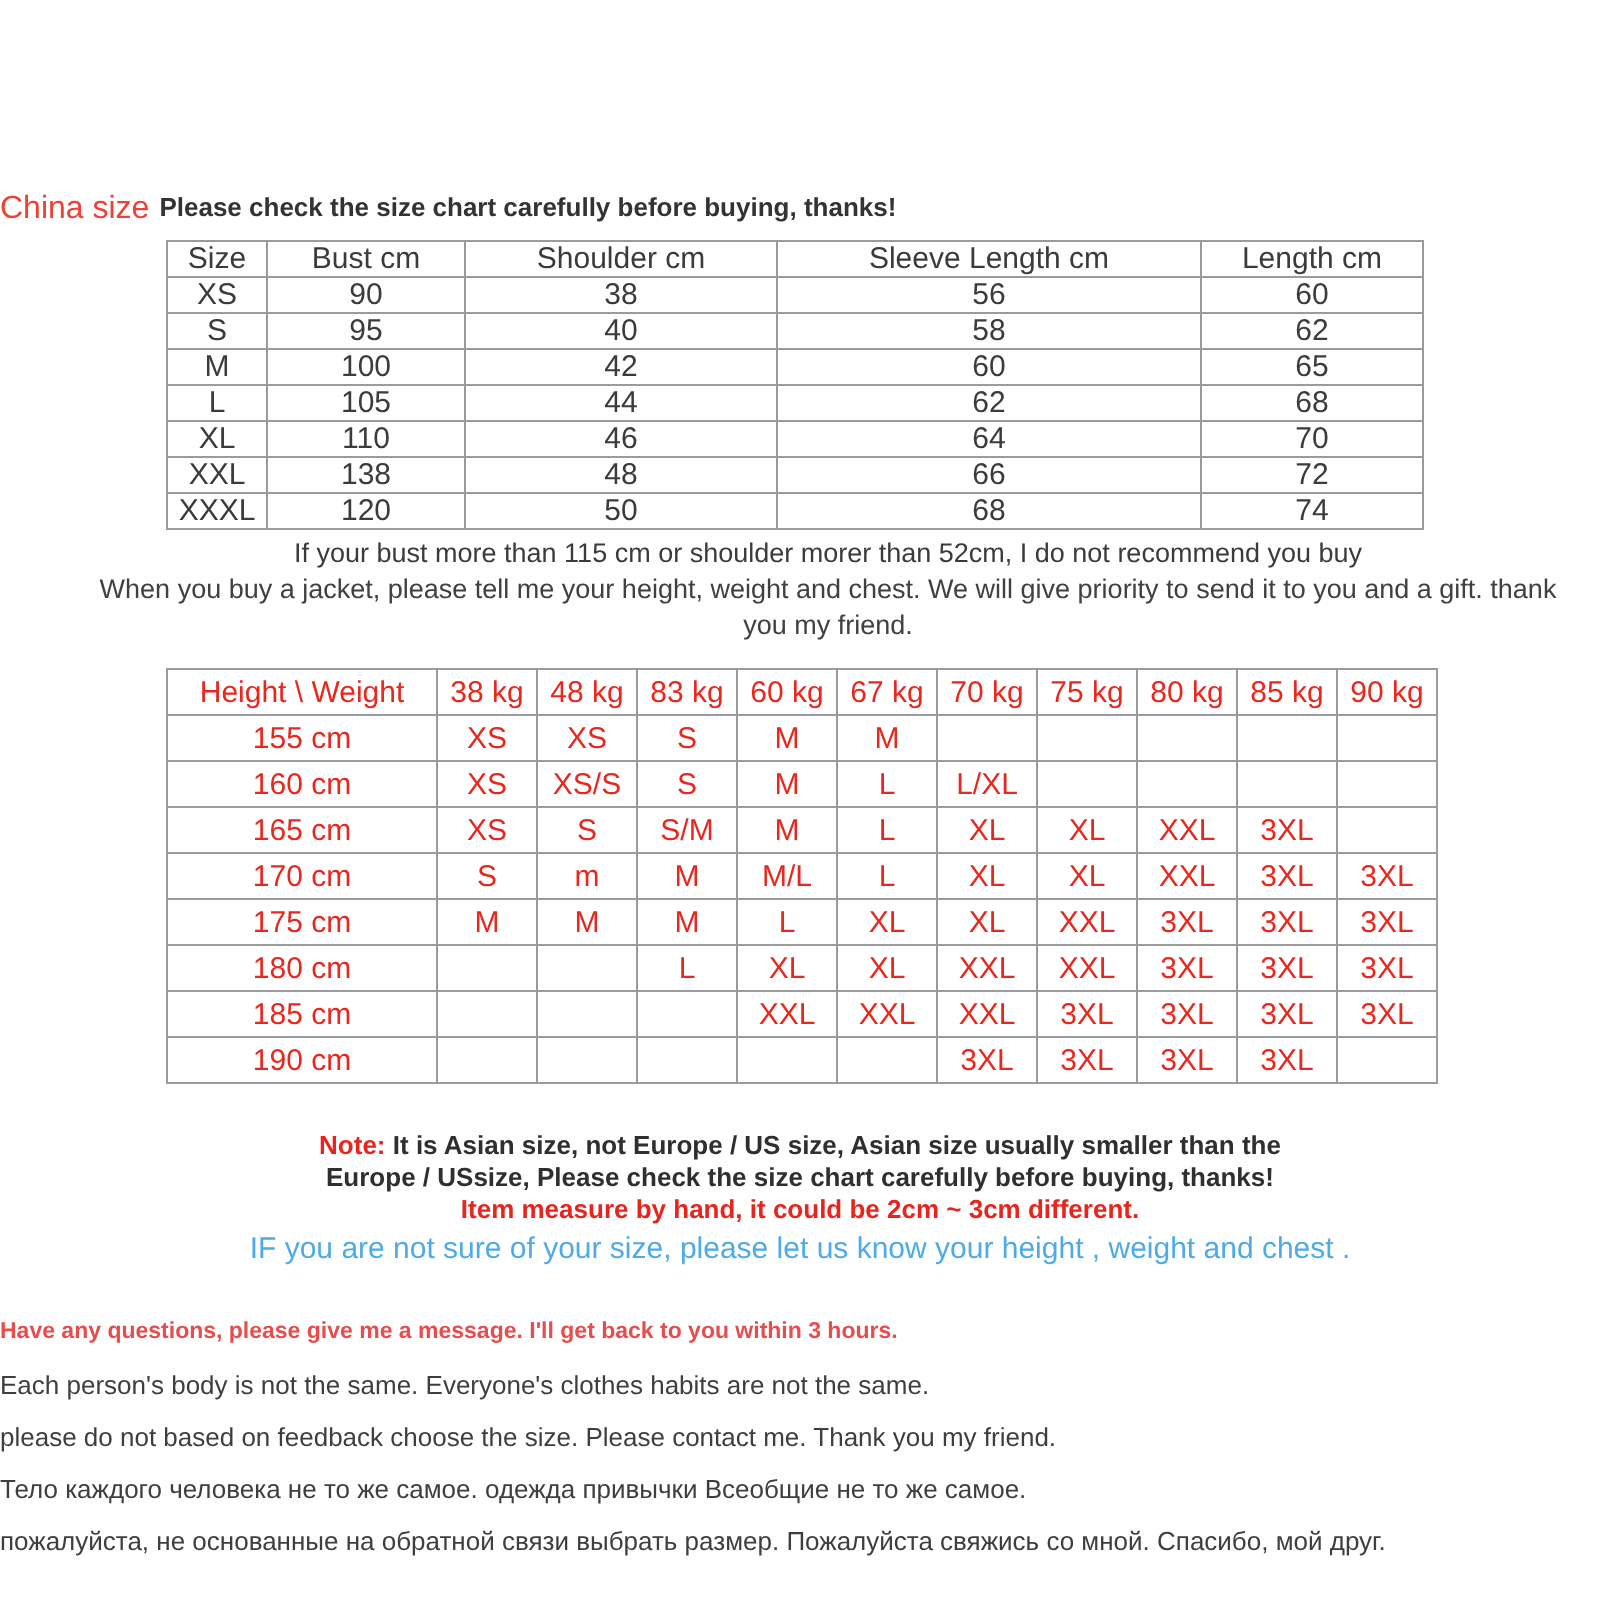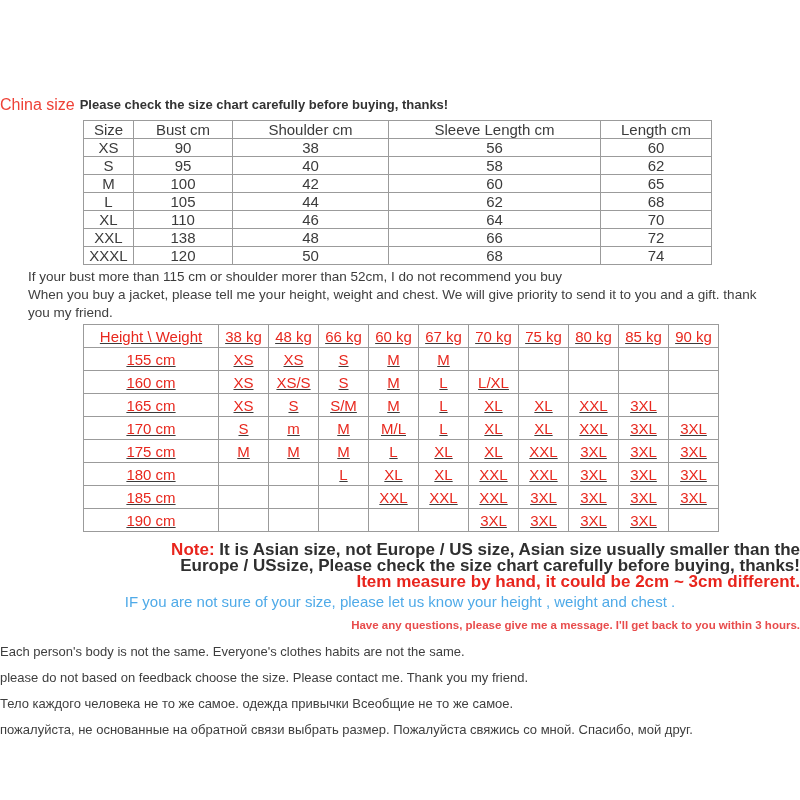--- a/index.html
+++ b/index.html
@@ -16,37 +16,37 @@
 
   table { border-collapse:collapse; table-layout:fixed; margin-left:83px; }
 
   .size-table { width:628px; margin-top:6px; border:1px solid #5a5a5a; }
   .size-table th, .size-table td {
     border:1px solid #9b9b9b; text-align:center; vertical-align:middle;
     font-weight:400; font-size:15px; height:14px; padding:0; color:#3b3b3b;
     white-space:nowrap; overflow:hidden;
   }
 
-  .advice { margin-top:3px; font-size:13.5px; line-height:18px; color:#3b3b3b;padding-left:28px; }
+  .advice { text-align:center; margin-top:3px; font-size:13.5px; line-height:18px; color:#3b3b3b;padding-left:28px; }
   .advice .maroon { color:#404040; }
 
-  .fit-table { width:635px; margin-top:2px; border:1px solid #5a5a5a;text-decoration:underline; }
+  .fit-table { width:635px; margin-top:12px; border:1px solid #5a5a5a; }
   .fit-table th, .fit-table td {
     border:1px solid #9b9b9b; text-align:center; vertical-align:middle;
     font-weight:400; font-size:15px; height:23px; padding:0; color:#e8281e;
     white-space:nowrap; overflow:hidden;
   }
 
-  .notes { text-align:right; margin-top:10px; font-size:17px; font-weight:700; line-height:16px; color:#2f2f2f; }
+  .notes { text-align:center; margin-top:23px; font-size:13px; font-weight:700; line-height:16px; color:#2f2f2f; }
   .notes .red { color:#e8251d; }
   .notes .measure { color:#e8251d; }
 
   .blue-note { text-align:center; margin-top:3px; font-size:15px; font-weight:400; color:#4faae8; }
 
-  .questions-note { text-align:right; margin-top:9px; font-size:11.5px; font-weight:700; color:#e84c4c;padding-left:20px; }
+  .questions-note { text-align:left; margin-top:27px; font-size:11.5px; font-weight:700; color:#e84c4c; }
 
   .footer { text-align:left; margin-top:8px; font-size:13px; line-height:26px; color:#3e3e3e; }
 </style>
 </head>
 <body>
 
 <div class="page">
 
   <div class="page-title">
     <span class="hl">China size</span><span>Please check the size chart carefully before buying, thanks!</span>
@@ -140,21 +140,21 @@
         <col style="width:50px">
         <col style="width:50px">
         <col style="width:50px">
         <col style="width:50px">
     </colgroup>
     <thead>
       <tr>
           <th>Height \ Weight</th>
           <th>38 kg</th>
           <th>48 kg</th>
-          <th>66 kg</th>
+          <th>83 kg</th>
           <th>60 kg</th>
           <th>67 kg</th>
           <th>70 kg</th>
           <th>75 kg</th>
           <th>80 kg</th>
           <th>85 kg</th>
           <th>90 kg</th>
         </tr>
     </thead>
     <tbody>

